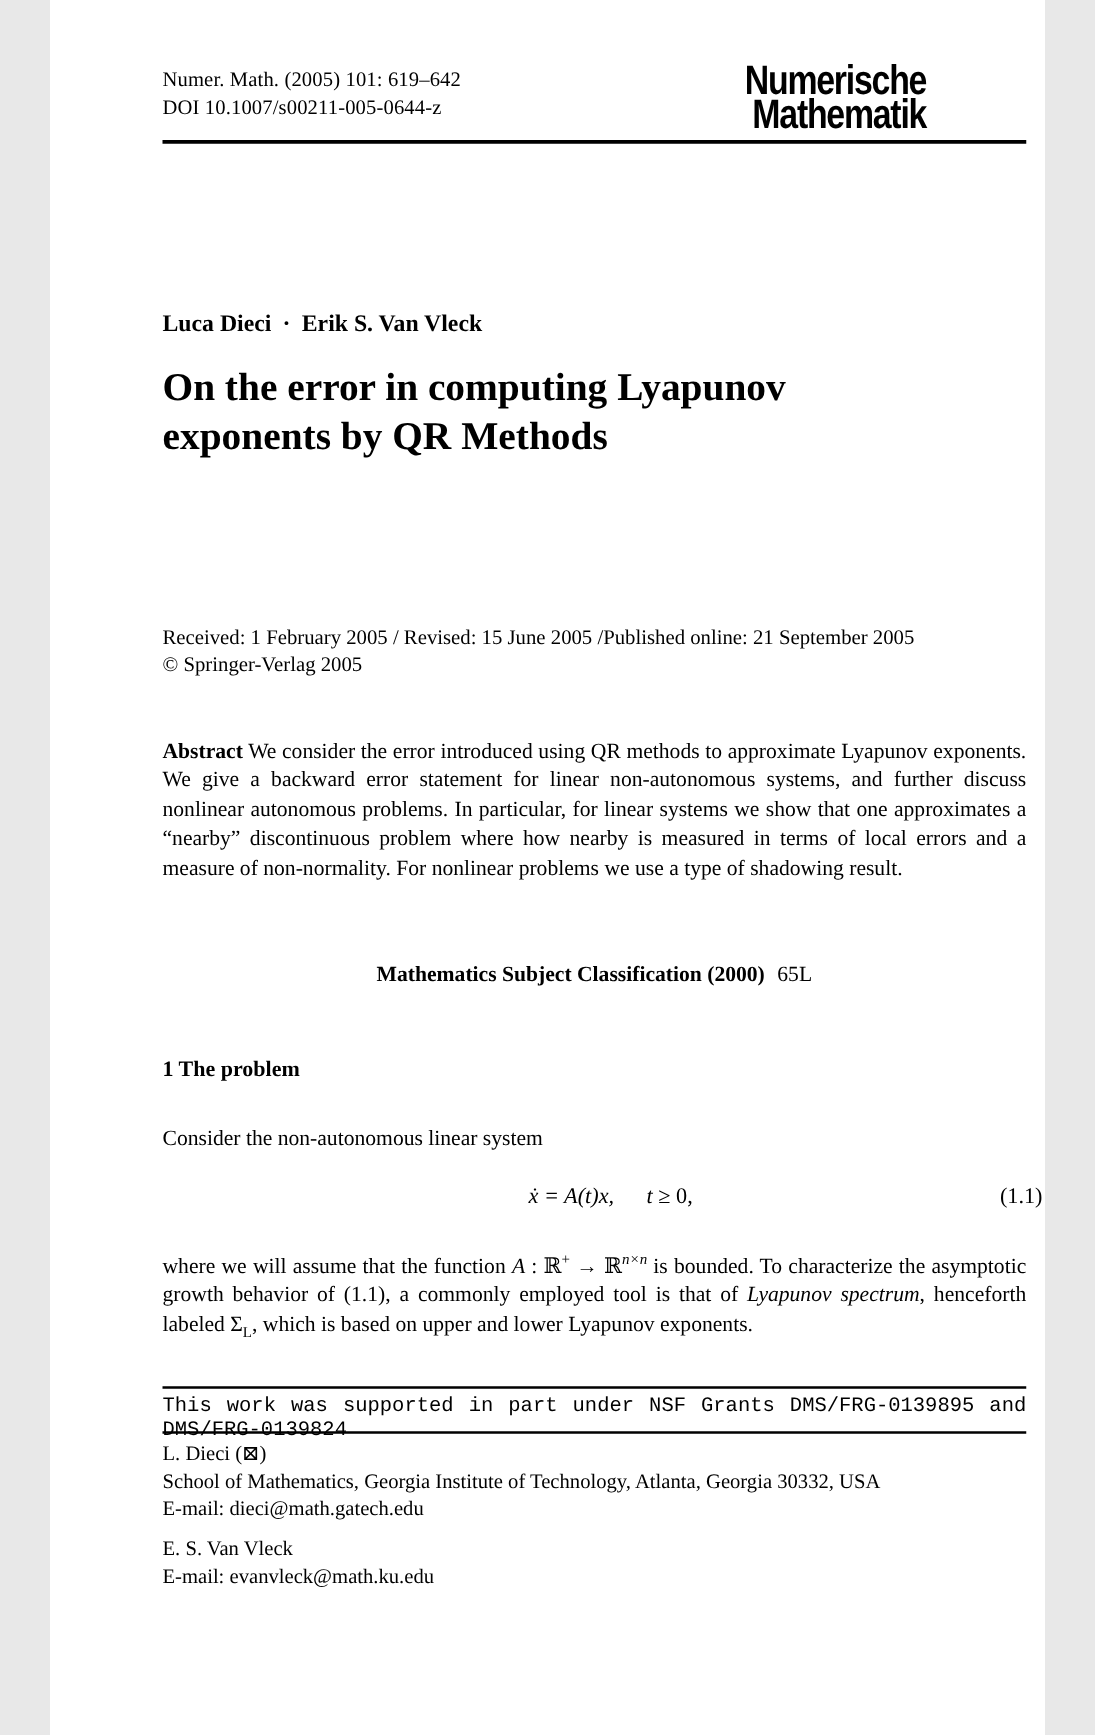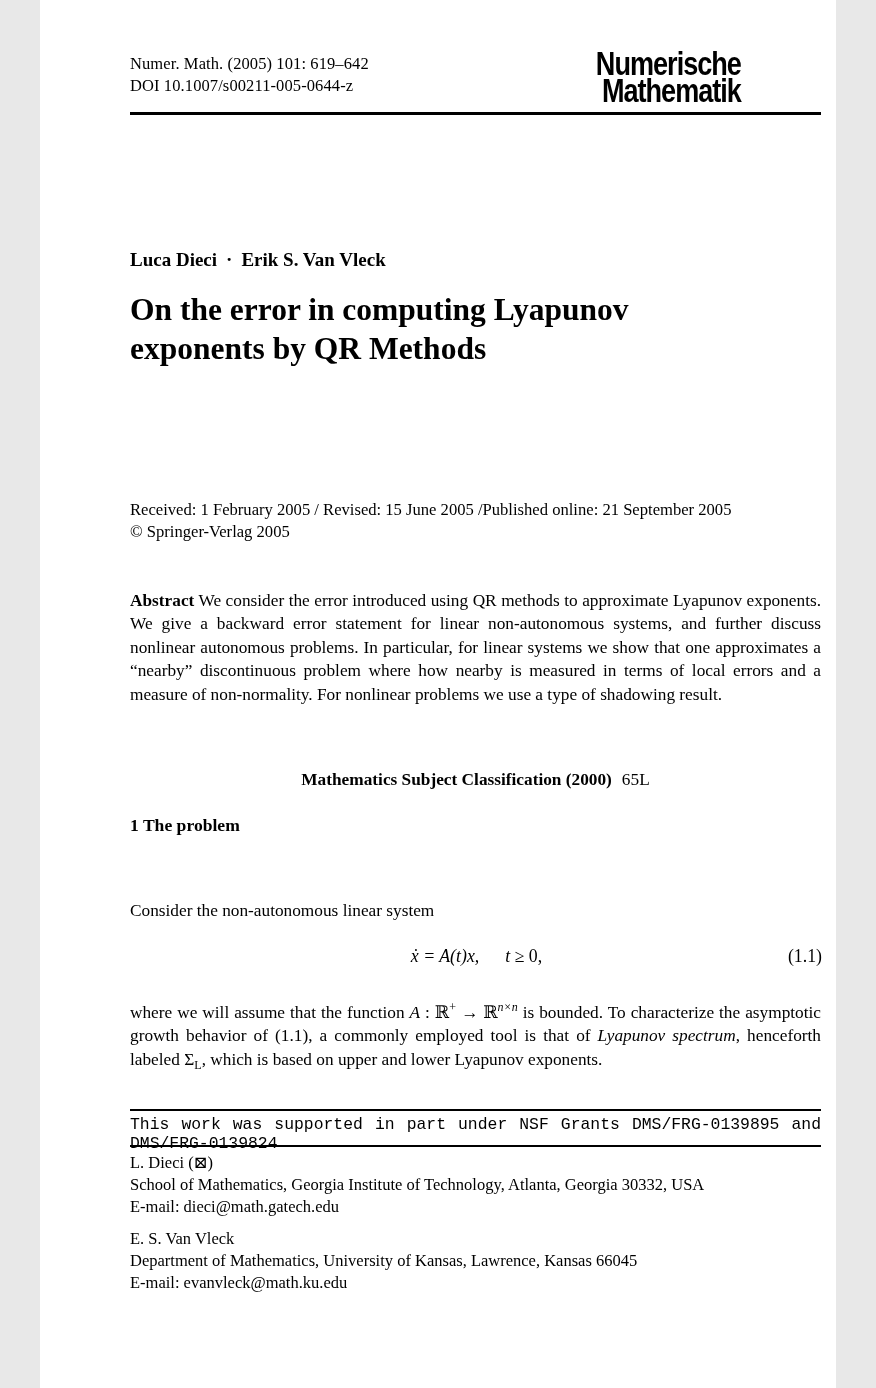--- a/index.html
+++ b/index.html
@@ -81,33 +81,33 @@
     top: 770px; left: 90px;
     width: 691px;
     font-size: 17.3px;
     text-align: center;
   }
   .msc .label { font-weight: 700; }
   .msc .value { margin-left: 10px; }
 
   
   .section-heading {
-    top: 815px; left: 90px;
+    top: 845px; left: 90px;
     font-weight: 700;
     font-size: 17.6px;
   }
   .section-intro {
     top: 901px; left: 90px;
     width: 691px;
     font-size: 17.3px;
   }
 
   
   .equation-row {
-    top: 946px; left: 91px;
+    top: 946px; left: 103px;
     width: 691px;
     height: 30px;
     font-size: 17.8px;
   }
   .equation-row .eq-center {
     display: block;
     text-align: center;
   }
   .it { font-style: italic; }
   .eq-cond { margin-left: 26px; }
@@ -213,17 +213,16 @@
   <div class="abs rule-bottom"></div>
 
   <div class="abs address address-1">
     <div><span>L. Dieci</span><span> (</span><span>⊠</span><span>)</span></div>
     <div>School of Mathematics, Georgia Institute of Technology, Atlanta, Georgia 30332, USA</div>
     <div>E-mail: dieci@math.gatech.edu</div>
   </div>
 
   <div class="abs address address-2">
     <div>E. S. Van Vleck</div>
-    <div>Department of Mathematics, University of Kansas, Lawrence, Kansas 66045</div>
     <div>E-mail: evanvleck@math.ku.edu</div>
   </div>
 
 </div>
 
 </body></html>

